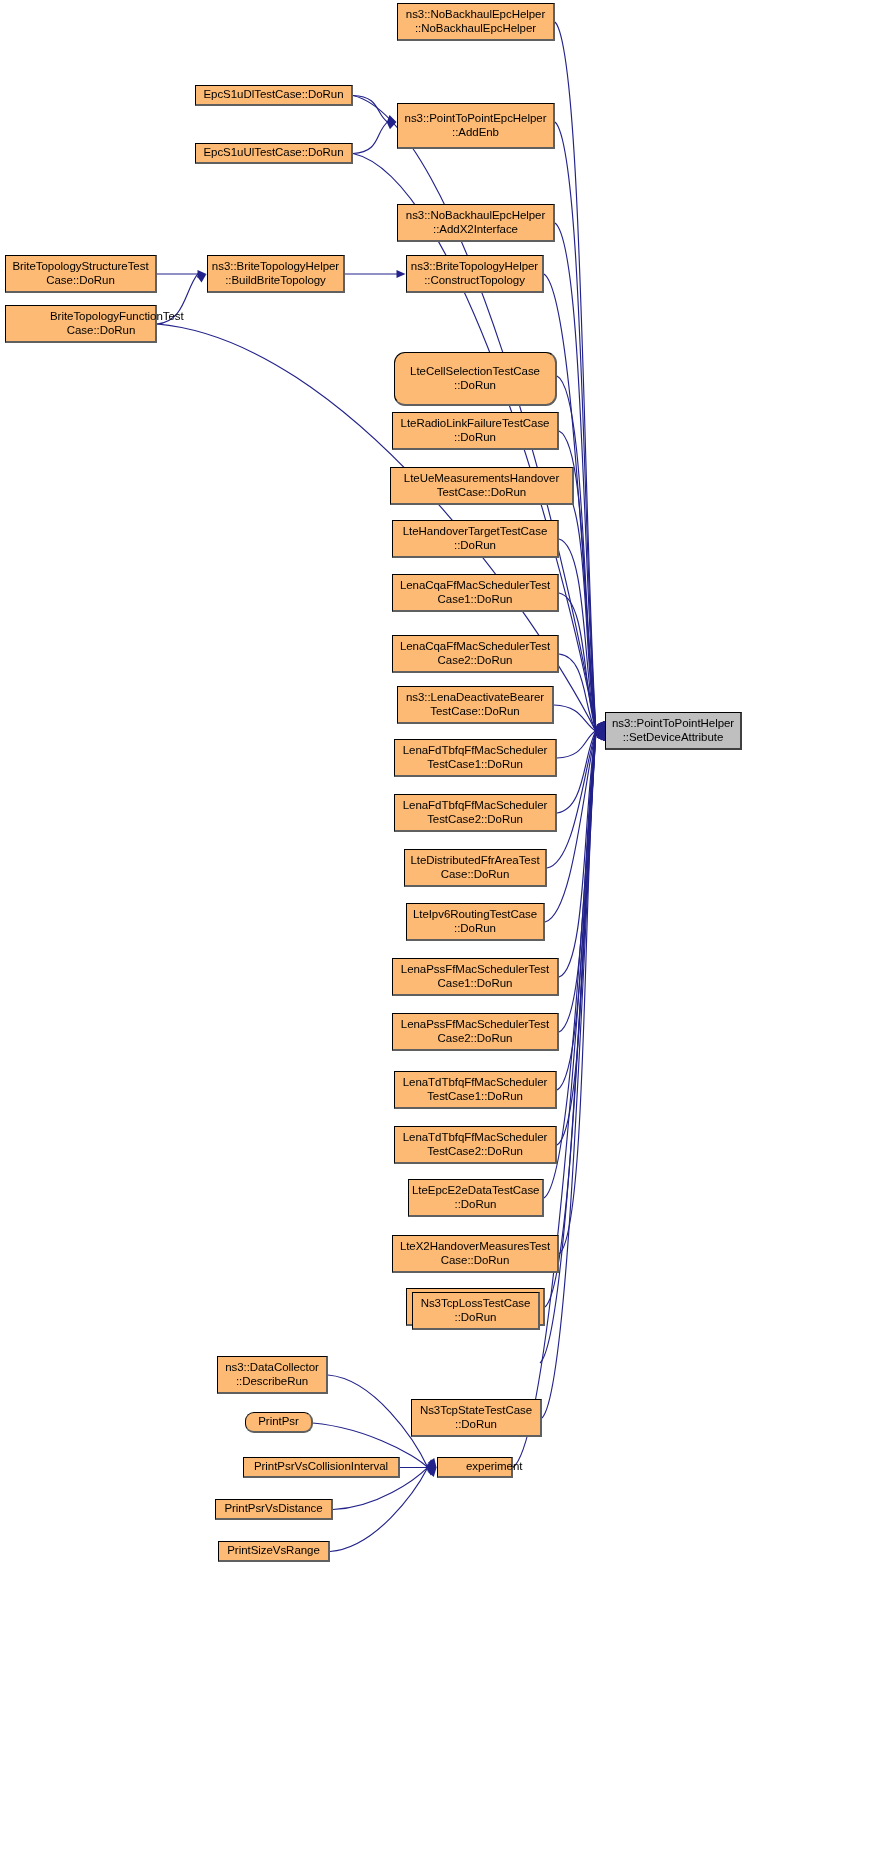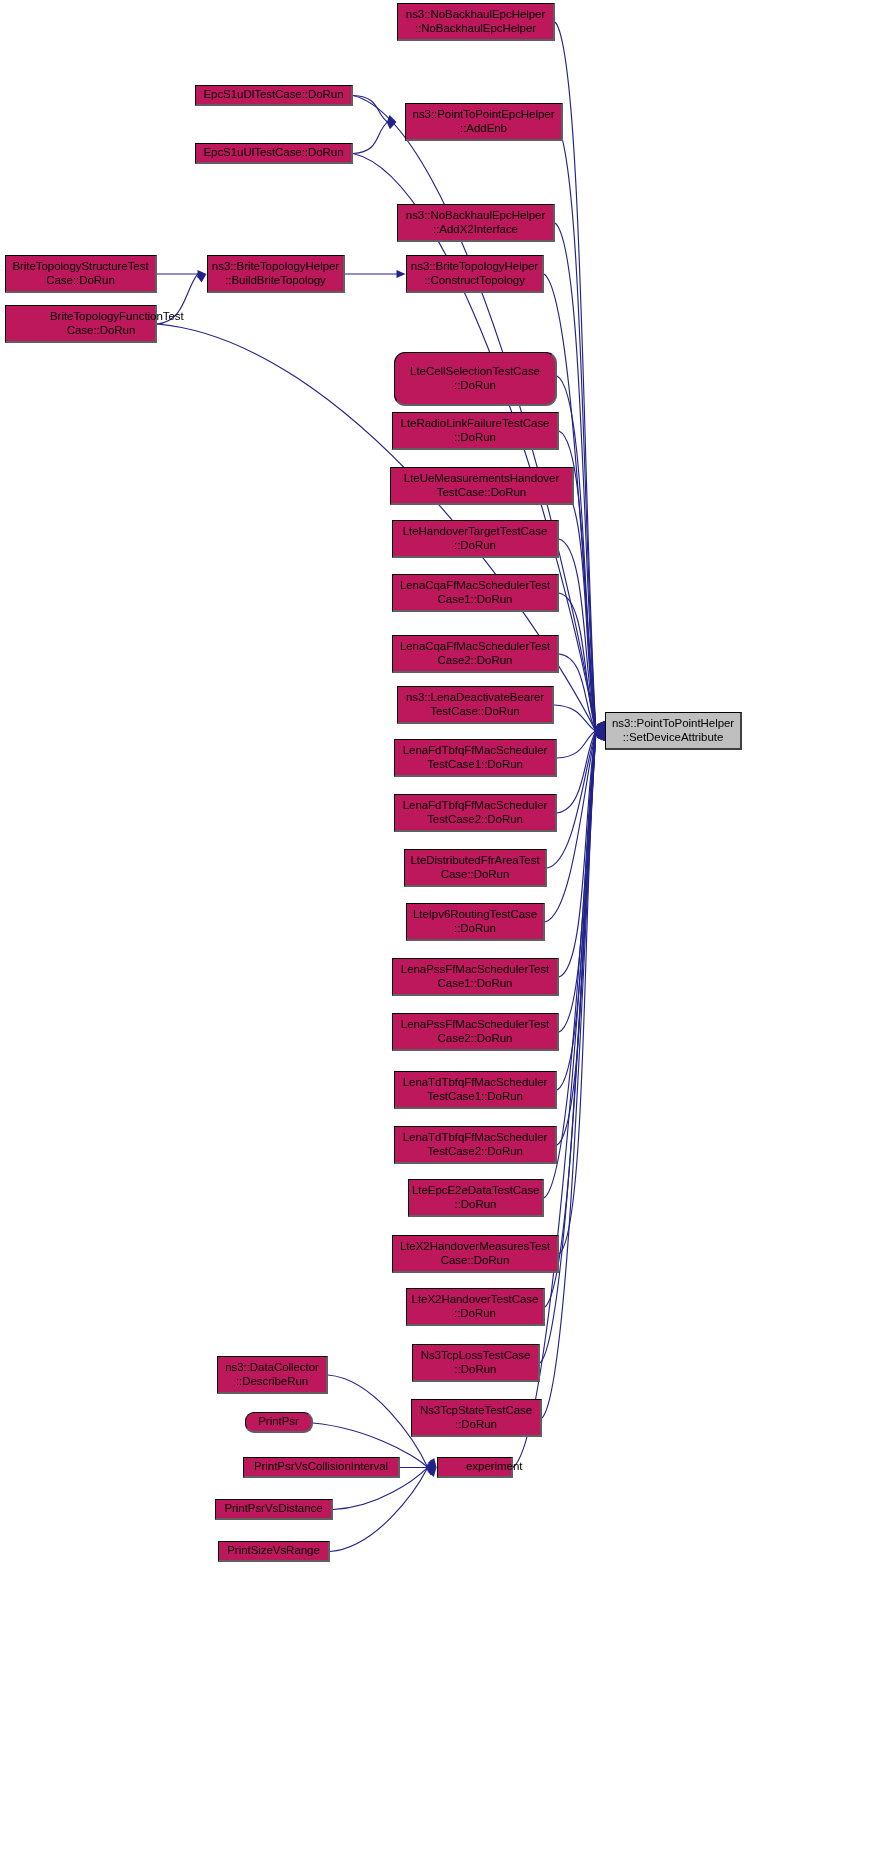--- a/index.html
+++ b/index.html
@@ -16,21 +16,21 @@
   }
   #edges{
     position:absolute;
     left:0;top:0;
     width:881px;height:1863px;
     pointer-events:none;
   }
   .node{
     position:absolute;
     box-sizing:border-box;
-    background:#be185d;
+    background:#fdba74;
     border:1px solid #000000;
     border-right:2px solid #606060;
     border-bottom:2px solid #606060;
     display:flex;
     align-items:center;
     justify-content:center;
     text-align:center;
     color:#000000;
     font-size:11.5px;
     line-height:13.4px;
@@ -126,21 +126,21 @@
       <polygon points="436.50,1467.50 427.50,1471.50 427.50,1463.50" fill="#22228a"></polygon>
       <path d="M333,1509.5 C376.7,1507.8 415.0,1480.1 428.0,1467.1" fill="none" stroke="#22228a" stroke-width="1.15"></path>
       <polygon points="436.50,1467.50 430.84,1475.56 426.72,1468.70" fill="#22228a"></polygon>
       <path d="M330,1551.5 C374.9,1548.1 415.0,1492.7 428.0,1467.1" fill="none" stroke="#22228a" stroke-width="1.15"></path>
       <polygon points="436.50,1467.50 433.81,1476.97 427.67,1471.85" fill="#22228a"></polygon>
     </svg>
   <div id="node-layer">
       <div class="node" style="left: 397px; top: 3px; width: 158px; height: 38px;"><span class="lbl">ns3::NoBackhaulEpcHelper
 ::NoBackhaulEpcHelper</span></div>
       <div class="node" style="left: 195px; top: 85px; width: 158px; height: 21px;"><span class="lbl">EpcS1uDlTestCase::DoRun</span></div>
-      <div class="node" style="left: 397px; top: 103px; width: 158px; height: 38px; margin-left: 8px;"><span class="lbl">ns3::PointToPointEpcHelper
+      <div class="node" style="left: 397px; top: 103px; width: 158px; height: 46px;"><span class="lbl">ns3::PointToPointEpcHelper
 ::AddEnb</span></div>
       <div class="node" style="left: 195px; top: 143px; width: 158px; height: 21px;"><span class="lbl">EpcS1uUlTestCase::DoRun</span></div>
       <div class="node" style="left: 397px; top: 204px; width: 158px; height: 38px;"><span class="lbl">ns3::NoBackhaulEpcHelper
 ::AddX2Interface</span></div>
       <div class="node" style="left: 5px; top: 255px; width: 152px; height: 38px;"><span class="lbl">BriteTopologyStructureTest
 Case::DoRun</span></div>
       <div class="node" style="left: 207px; top: 255px; width: 138px; height: 38px;"><span class="lbl">ns3::BriteTopologyHelper
 ::BuildBriteTopology</span></div>
       <div class="node" style="left: 406px; top: 255px; width: 138px; height: 38px;"><span class="lbl">ns3::BriteTopologyHelper
 ::ConstructTopology</span></div>
@@ -177,21 +177,21 @@
       <div class="node" style="left: 394px; top: 1071px; width: 163px; height: 38px;"><span class="lbl">LenaTdTbfqFfMacScheduler
 TestCase1::DoRun</span></div>
       <div class="node" style="left: 394px; top: 1126px; width: 163px; height: 38px;"><span class="lbl">LenaTdTbfqFfMacScheduler
 TestCase2::DoRun</span></div>
       <div class="node" style="left: 408px; top: 1179px; width: 136px; height: 38px;"><span class="lbl">LteEpcE2eDataTestCase
 ::DoRun</span></div>
       <div class="node" style="left: 392px; top: 1235px; width: 167px; height: 38px;"><span class="lbl">LteX2HandoverMeasuresTest
 Case::DoRun</span></div>
       <div class="node" style="left: 406px; top: 1288px; width: 139px; height: 38px;"><span class="lbl">LteX2HandoverTestCase
 ::DoRun</span></div>
-      <div class="node" style="left: 412px; top: 1344px; width: 128px; height: 38px;"><span class="lbl">Ns3TcpLossTestCase
+      <div class="node" style="left: 412px; top: 1292px; width: 128px; height: 38px;"><span class="lbl">Ns3TcpLossTestCase
 ::DoRun</span></div>
       <div class="node" style="left: 217px; top: 1356px; width: 111px; height: 38px;"><span class="lbl">ns3::DataCollector
 ::DescribeRun</span></div>
       <div class="node" style="left: 411px; top: 1399px; width: 131px; height: 38px;"><span class="lbl">Ns3TcpStateTestCase
 ::DoRun</span></div>
       <div class="node" style="left: 245px; top: 1412px; width: 68px; height: 21px; border-radius: 9px;"><span class="lbl">PrintPsr</span></div>
       <div class="node" style="left: 195px; top: 1457px; width: 157px; height: 21px; margin-left: 48px;"><span class="lbl">PrintPsrVsCollisionInterval</span></div>
       <div class="node" style="left: 437px; top: 1457px; width: 76px; height: 21px; padding-left: 28px;"><span class="lbl">experiment</span></div>
       <div class="node" style="left: 215px; top: 1499px; width: 118px; height: 21px;"><span class="lbl">PrintPsrVsDistance</span></div>
       <div class="node" style="left: 218px; top: 1541px; width: 112px; height: 21px;"><span class="lbl">PrintSizeVsRange</span></div>

